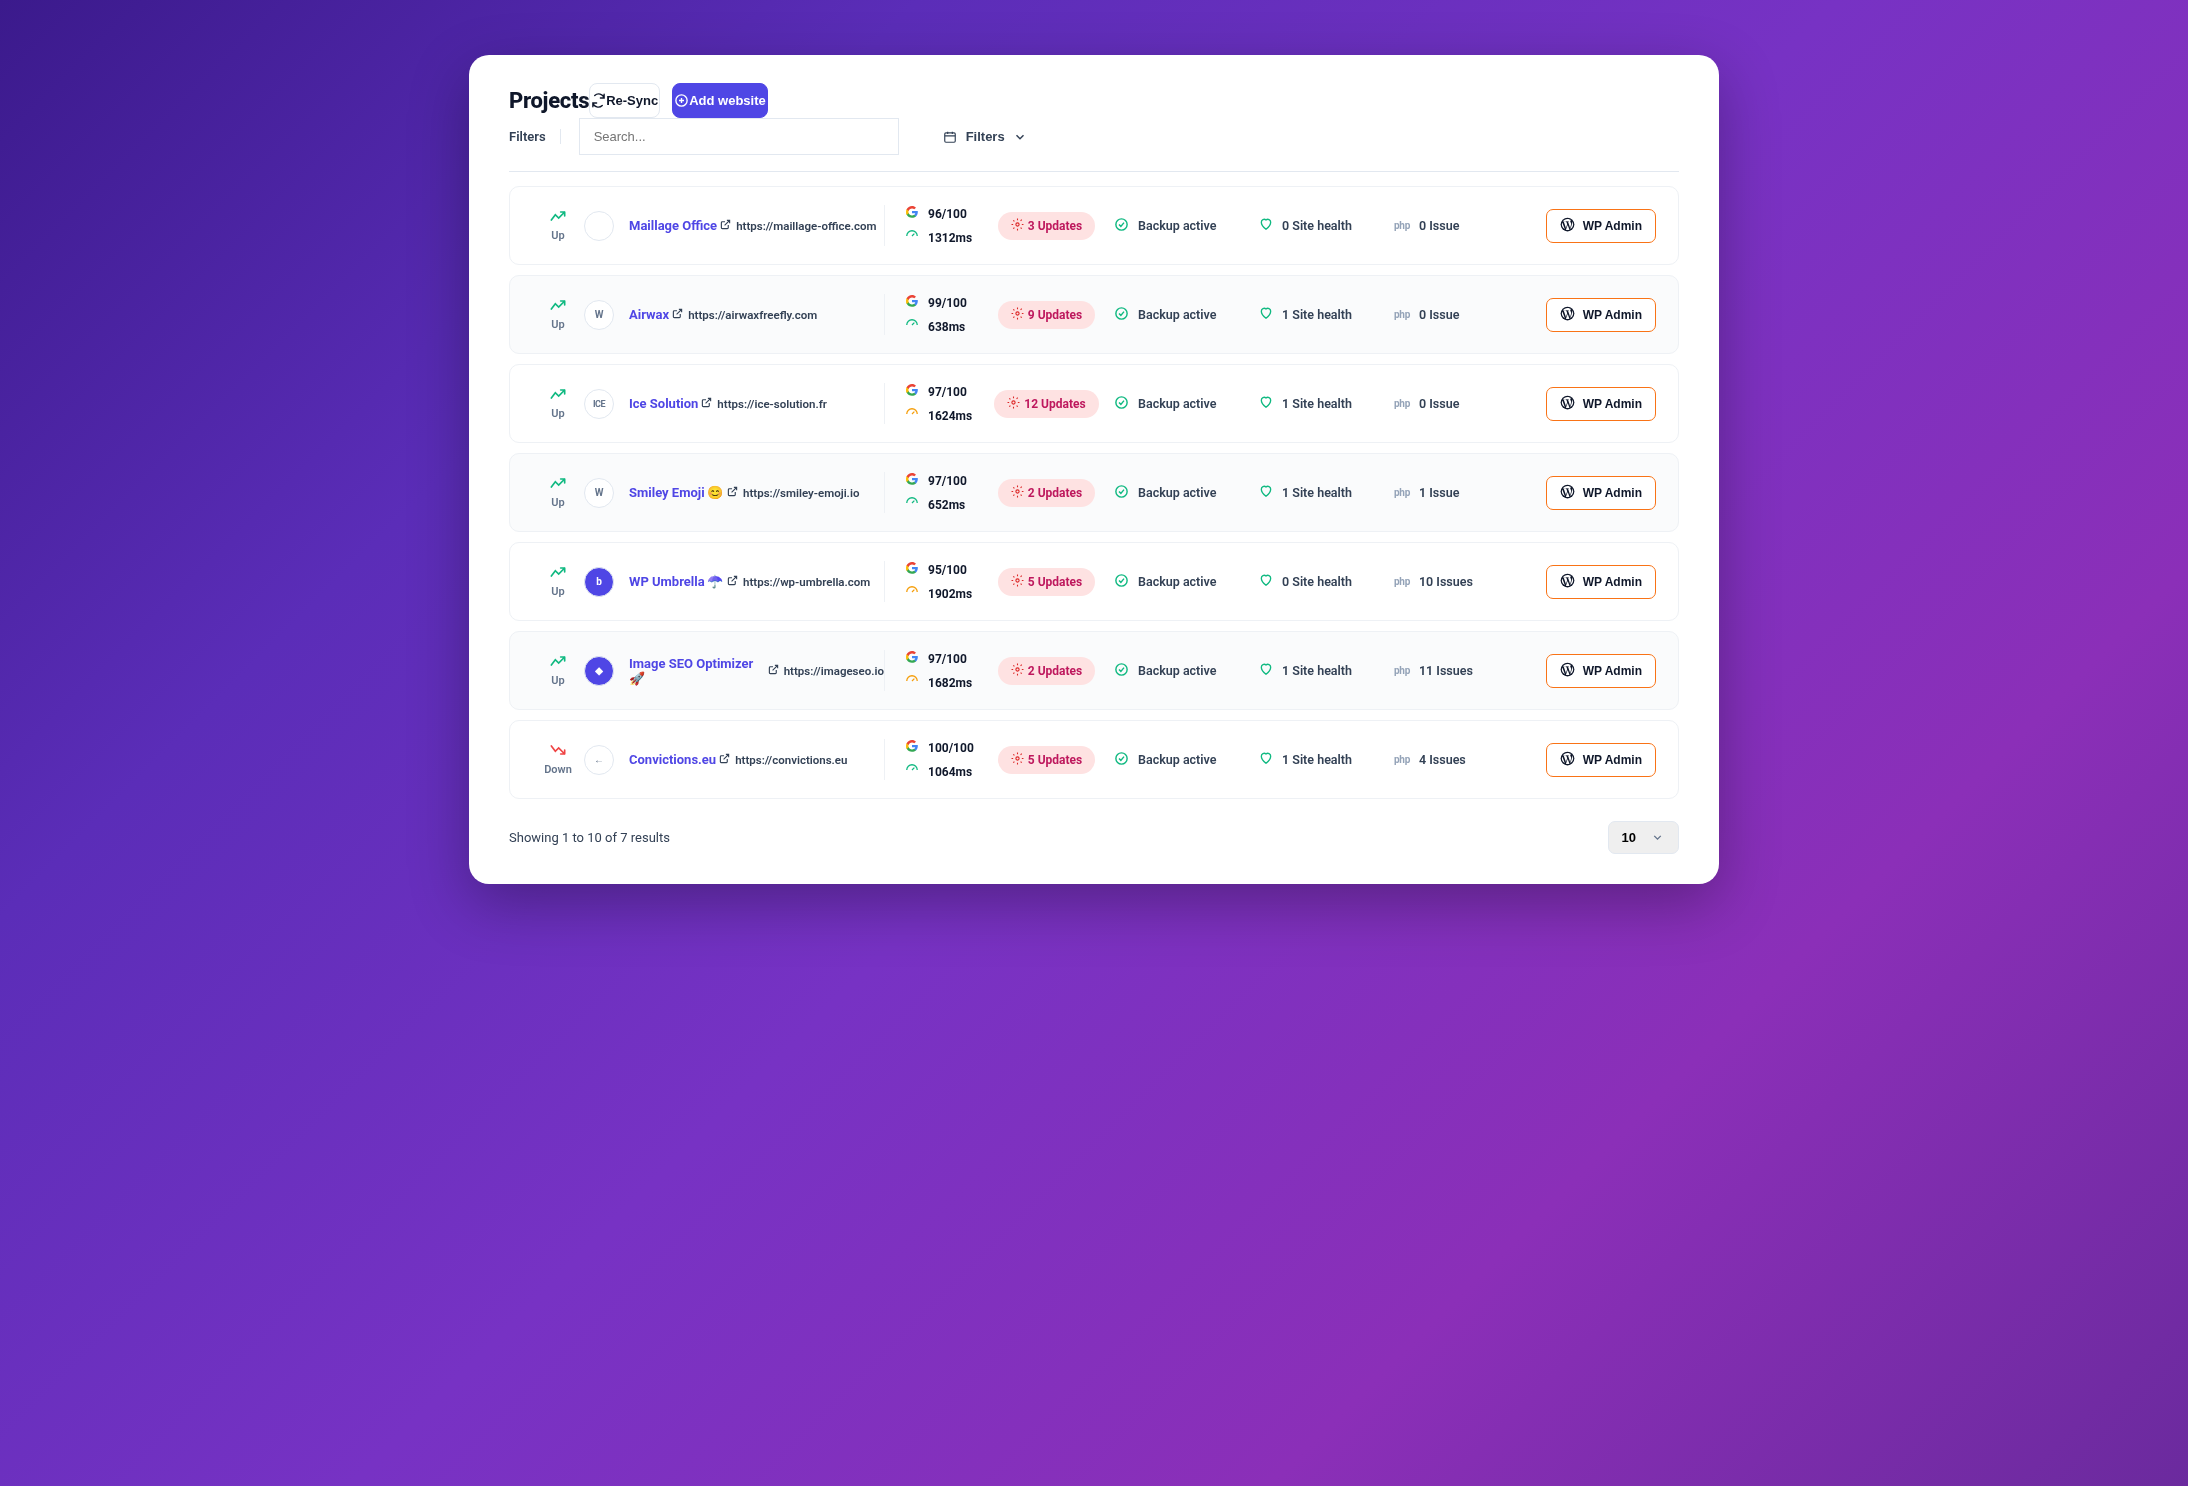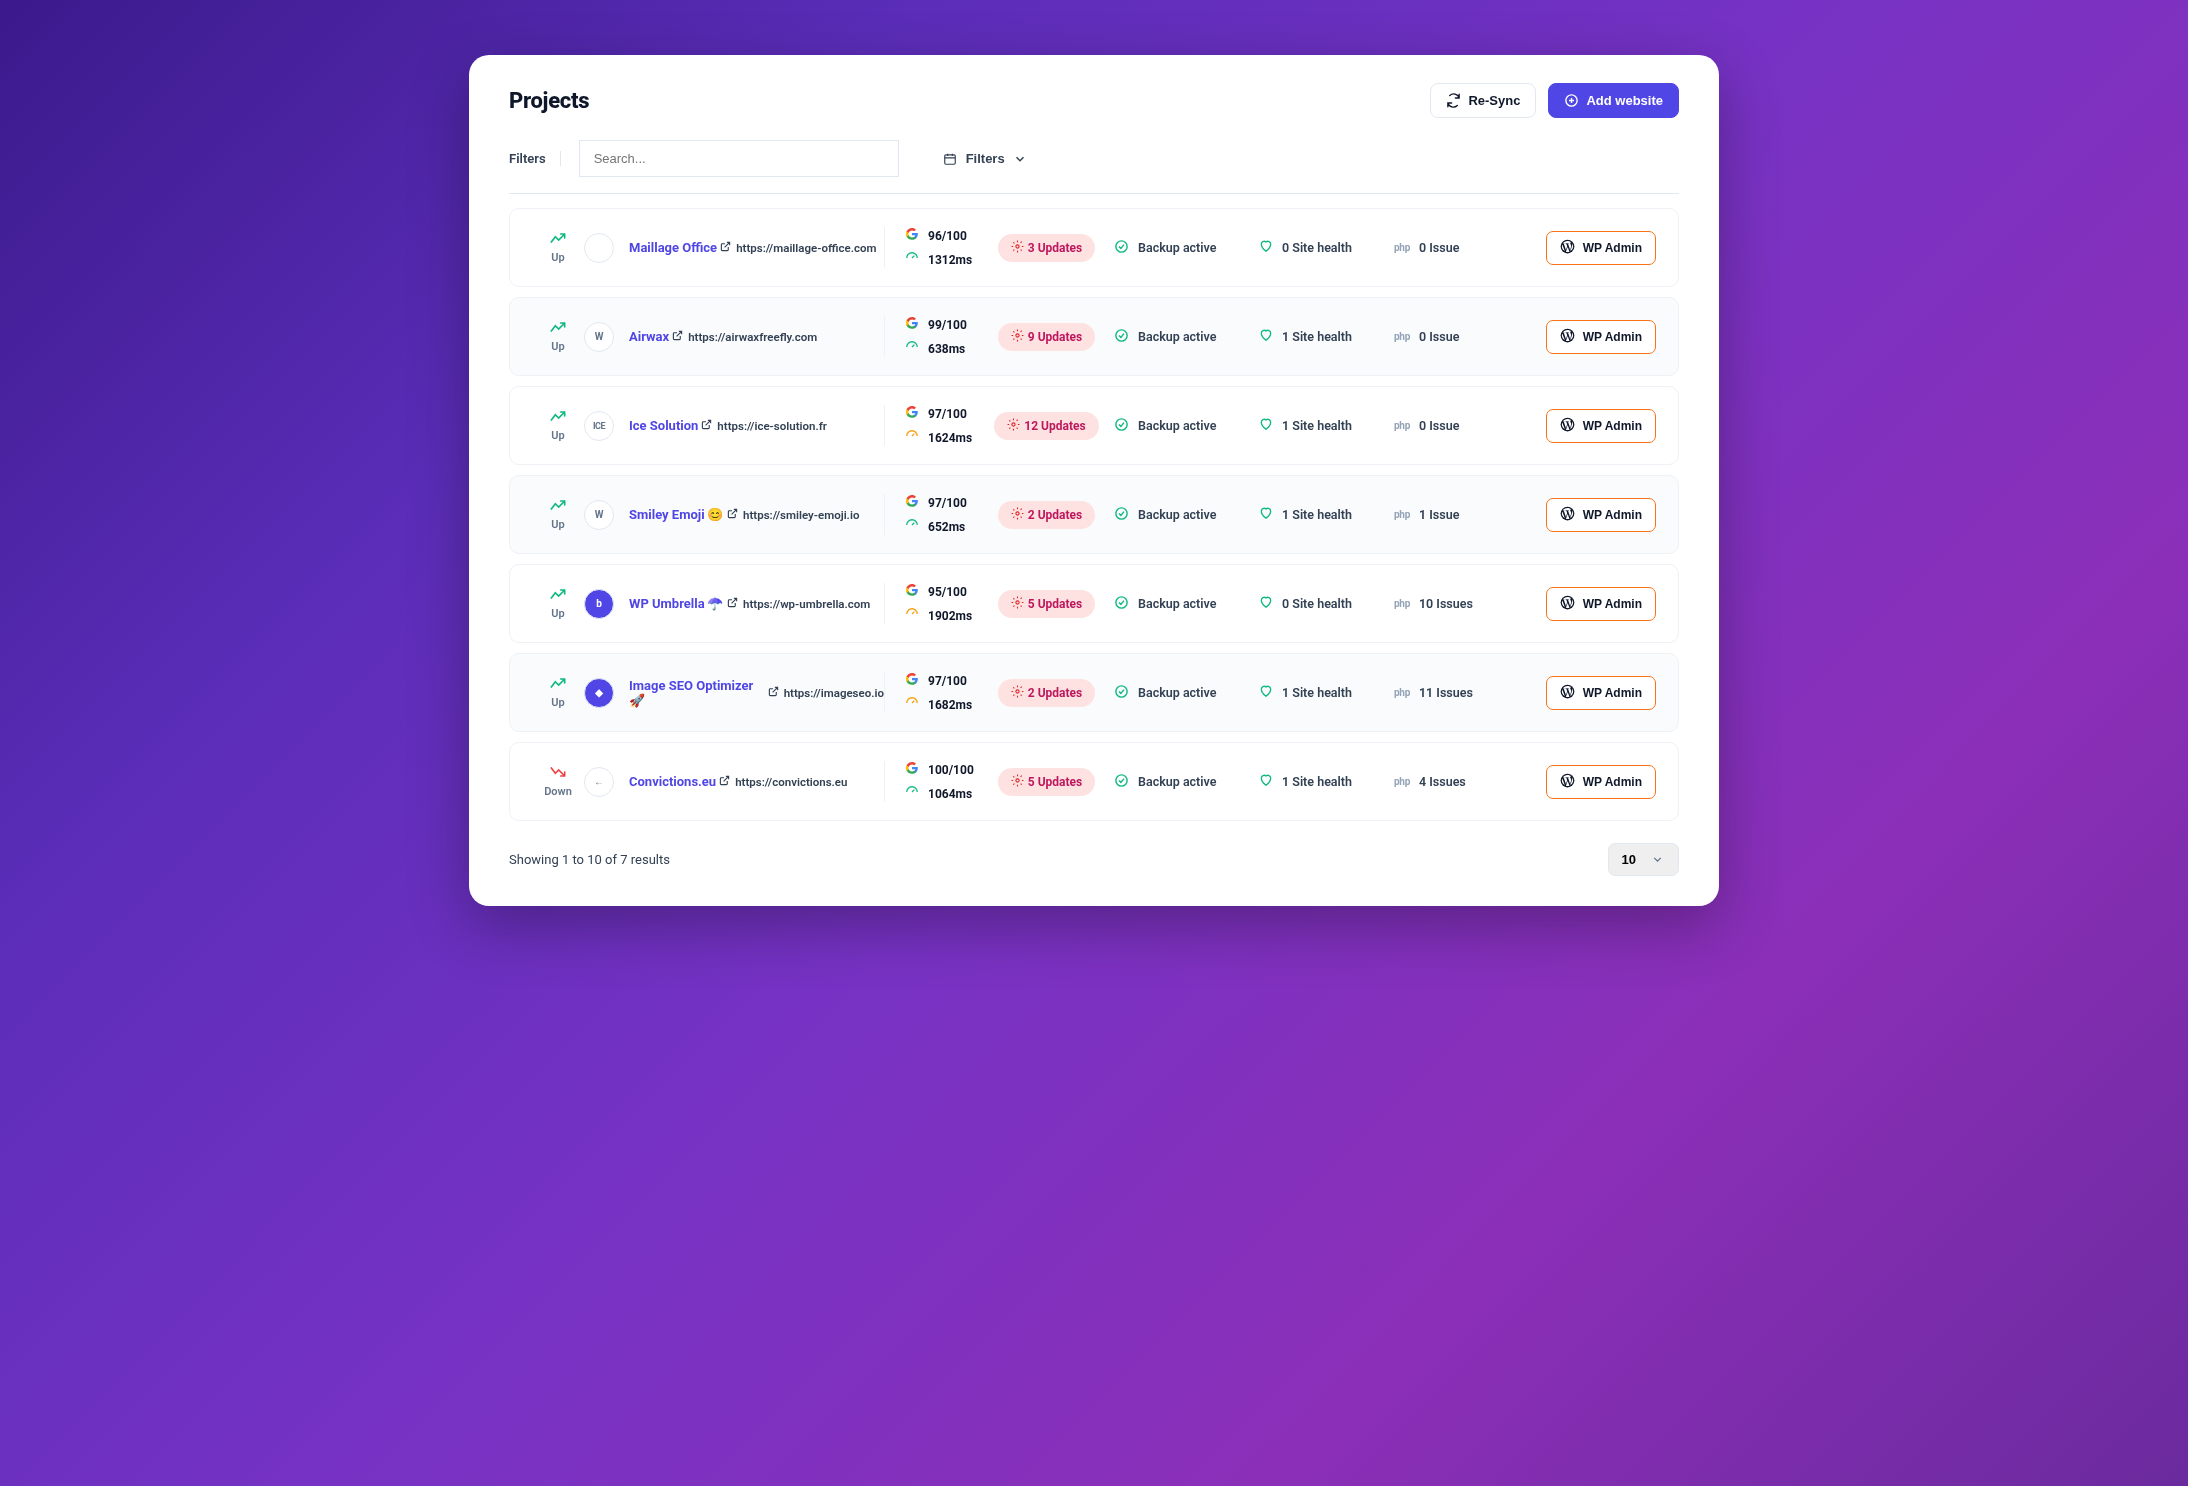--- a/index.html
+++ b/index.html
@@ -1,21 +1,21 @@
 <!DOCTYPE html>
 <html><head>
 <meta charset="utf-8">
 <style>
 *{box-sizing:border-box;margin:0;padding:0}
 body{font-family:-apple-system,BlinkMacSystemFont,"Segoe UI",Roboto,sans-serif;background:linear-gradient(135deg,#3b1a8c 0%,#5b2db8 25%,#7732c4 50%,#8b2fb8 75%,#6b2a9e 100%);min-height:100vh;padding:55px 45px;font-size:13px;color:#0f172a}
 .panel{background:#fff;border-radius:20px;padding:28px 40px 30px;max-width:1250px;margin:0 auto;box-shadow:0 20px 60px rgba(0,0,0,0.3)}
-.header{display:flex;justify-content:space-between;align-items:center;margin-bottom:22px}
+.header{display:flex;align-items:center;}
 .header h1{font-size:22px;font-weight:800;color:#0f172a;letter-spacing:-0.3px}
 .header-actions{display:flex;gap:12px}
-.btn{display:inline-flex;align-items:center;gap:7px;padding:9px 15px;border-radius:8px;font-size:13px;font-weight:600;cursor:pointer;border:1px solid #e2e8f0;background:#fff;color:#0f172a}
+.btn{display:inline-flex;align-items:center;padding:9px 1px;border-radius:8px;font-size:13px;font-weight:600;cursor:pointer;border:1px solid #e2e8f0;background:#fff;color:#0f172a}
 .btn-primary{background:#4f46e5;color:#fff;border-color:#4f46e5}
 .ico{display:inline-flex;width:15px;height:15px;align-items:center;justify-content:center}
 .toolbar{display:flex;align-items:center;gap:18px;padding-bottom:16px;border-bottom:1px solid #e2e8f0;margin-bottom:14px}
 .filters-label{font-size:13px;font-weight:600;color:#334155;padding-right:14px;border-right:1px solid #e2e8f0}
 .search{flex:0 0 320px;padding:10px 14px;border:1px solid #e2e8f0;border-radius:0;font-size:13px;color:#64748b;outline:none}
 .sortbtn{display:inline-flex;align-items:center;gap:8px;padding:9px 14px;border:none;background:transparent;font-size:13px;font-weight:600;color:#334155;cursor:pointer;margin-left:12px}
 .row{display:flex;align-items:center;border:1px solid #eef1f5;border-radius:10px;padding:18px 22px;margin-bottom:10px;background:#fff}
 .row.alt{background:#fafbfc}
 .status-col{width:52px;display:flex;flex-direction:column;align-items:center;gap:4px}
 .status-lbl{font-size:11px;font-weight:600;color:#64748b}

